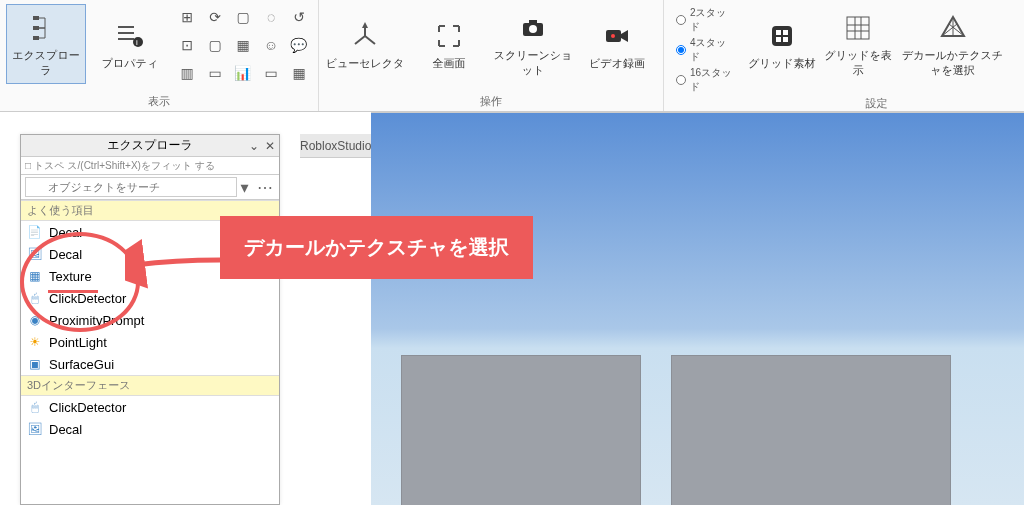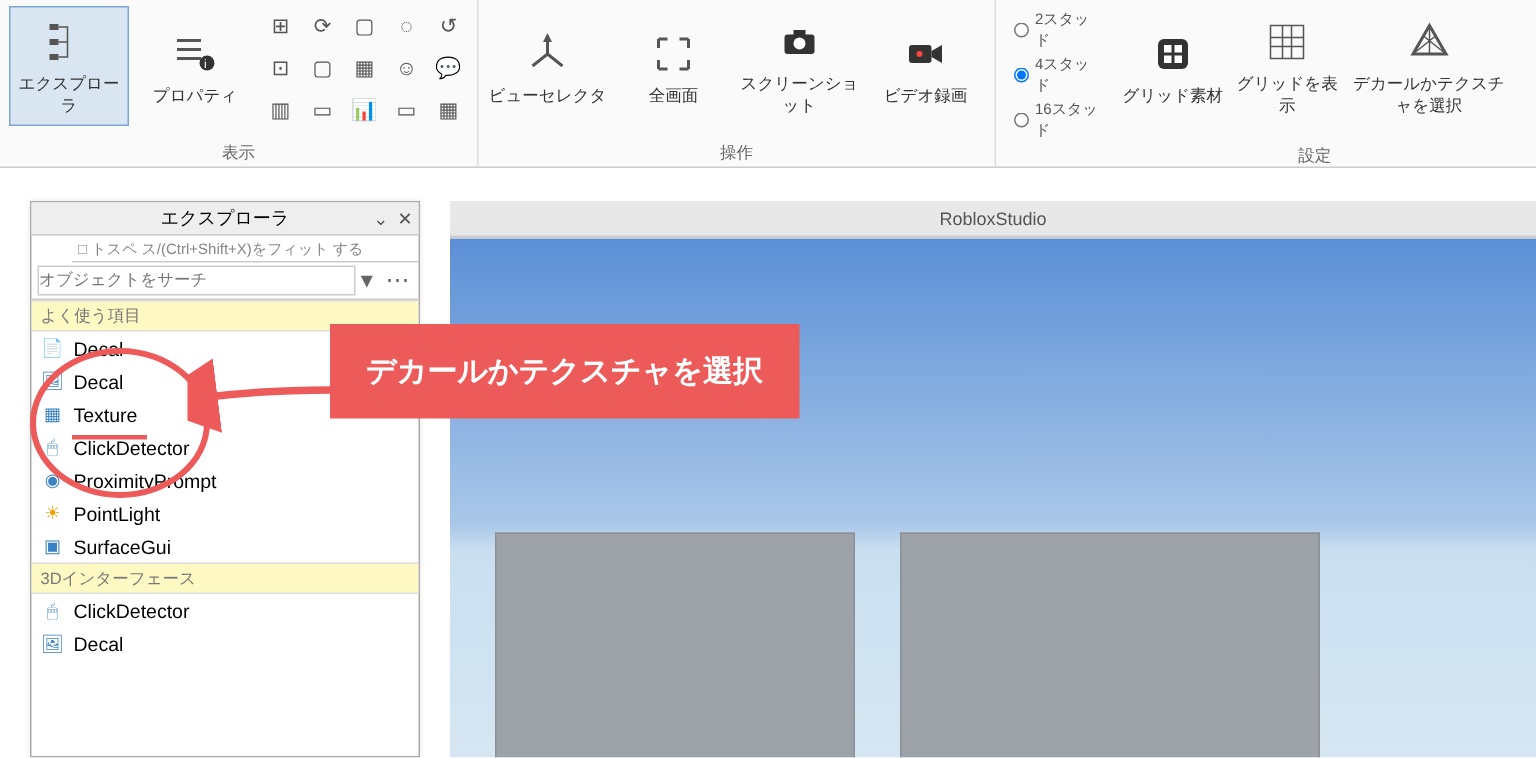--- a/index.html
+++ b/index.html
@@ -19,31 +19,31 @@
     .radio-list { display: flex; flex-direction: column; gap: 2px; padding: 2px 6px; font-size: 10px; color: #555; }
     .radio-list label { display: flex; align-items: center; gap: 4px; }
     .radio-list input { width: 10px; height: 10px; }
 
     
     .workspace { display: flex; height: calc(505px - 112px); }
     .spacer-left { width: 20px; }
     .explorer { width: 260px; border: 1px solid #aaa; display: flex; flex-direction: column; margin-top: 22px; background: #fff; box-shadow: 0 0 4px rgba(0,0,0,.1); }
     .panel-title { display: flex; align-items: center; justify-content: center; background: #eee; border-bottom: 1px solid #ccc; height: 22px; font-size: 12px; position: relative; }
     .panel-title .ctrls { position: absolute; right: 4px; display: flex; gap: 6px; font-size: 12px; color: #555; }
-    .truncated { height: 18px; border-bottom: 1px solid #ccc; font-size: 10px; color: #888; padding: 2px 4px; overflow: hidden; white-space: nowrap; margin-left: 27px; }
+    .truncated { height: 18px; border-bottom: 1px solid #ccc; font-size: 10px; color: #888; padding: 2px 4px; overflow: hidden; white-space: nowrap; }
     .search-row { display: flex; align-items: center; border-bottom: 1px solid #ccc; padding: 2px 4px; gap: 4px; position: relative; }
-    .search-row input { flex: 1; border: 1px solid #ccc; padding: 2px 0; font-size: 11px; color: #888; height: 20px; }
+    .search-row input { flex: 1; border: 1px solid #ccc; padding: 2px 22px; font-size: 11px; color: #888; height: 20px; }
     .search-row .icons { color: #666; font-size: 16px; letter-spacing: 2px; }
     .items { flex: 1; overflow: auto; }
     .section-hdr { background: #fef9c3; color: #777; font-size: 11px; padding: 2px 6px; border-top: 1px solid #ddd; border-bottom: 1px solid #ddd; }
     .item { display: flex; align-items: center; gap: 6px; padding: 3px 6px; font-size: 13px; cursor: pointer; }
     .item .ico { width: 16px; height: 16px; display: flex; align-items: center; justify-content: center; font-size: 12px; }
 
     
-    .viewport { flex: 1; display: flex; flex-direction: column; margin-left: 20px; }
+    .viewport { flex: 1; display: flex; flex-direction: row; margin-left: 20px; }
     .vp-title { height: 24px; background: #e8e8e8; border-bottom: 1px solid #ccc; display: flex; align-items: center; justify-content: center; font-size: 12px; color: #555; margin-top: 22px; }
     .scene { flex: 1; background: linear-gradient(to bottom, #5b8fd6 0%, #a9c7e8 55%, #c9dff0 60%, #d6e6f2 100%); position: relative; border-top: 1px solid #ccc; overflow: hidden; }
     .block { position: absolute; background: #9da1a8; border: 1px solid #8b8f96; bottom: -10px; height: 160px; }
     .block.b1 { left: 30px; width: 240px; }
     .block.b2 { left: 300px; width: 280px; }
 
     
     .callout { position: absolute; left: 220px; top: 216px; background: #ed5a5a; color: #fff; font-size: 20px; font-weight: bold; padding: 18px 24px; z-index: 50; }
     .arrow { position: absolute; left: 125px; top: 230px; z-index: 45; }
     .circle { position: absolute; left: 20px; top: 232px; width: 120px; height: 100px; border: 4px solid #ed5a5a; border-radius: 50%; z-index: 40; pointer-events: none; }

